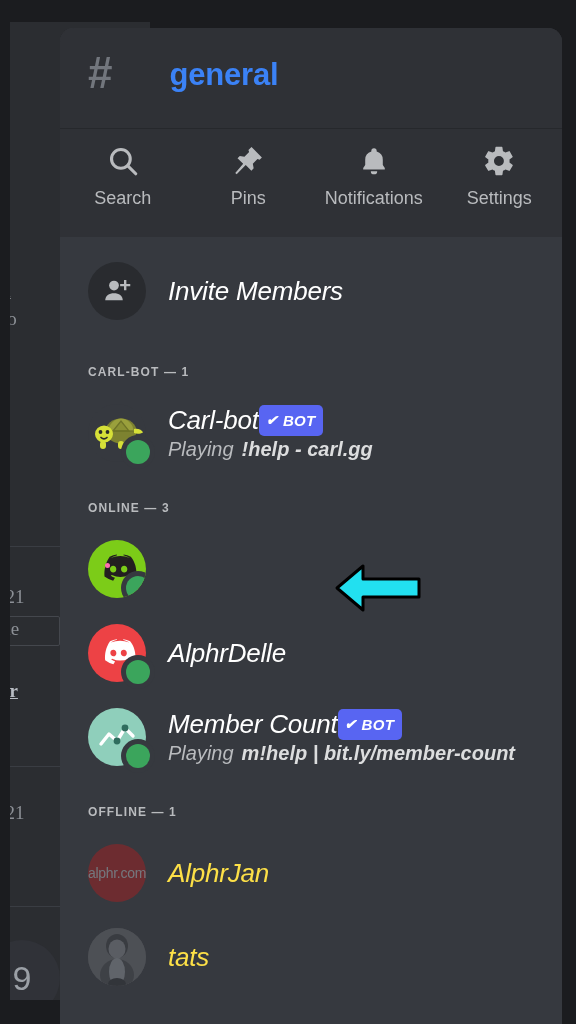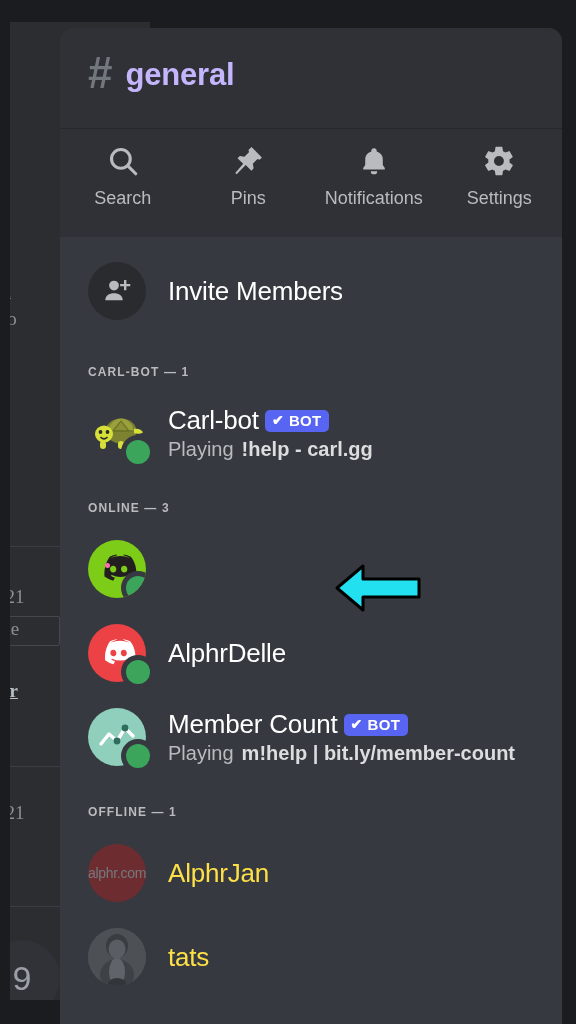--- a/index.html
+++ b/index.html
@@ -42,21 +42,21 @@
 
   
   .chan-header{
     height:100px; background:#2f3136;
     display:flex; align-items:center; padding:0 0 6px 28px;
   }
   .hash{
     color:#72767d; font-size:44px; font-weight:700; line-height:1;
     margin-right:14px; letter-spacing:-1px; margin-top:-4px;
   }
-  .chan-name{ color:#c4b5fd; font-size:31px; font-weight:700; letter-spacing:-.2px; }
+  .chan-name{ color:#3b82f6; font-size:31px; font-weight:700; letter-spacing:-.2px;margin-left:44px; }
 
   .hdr-divider{ height:1px; background:#26282c; }
 
   
   .actions{
     height:108px; background:#2f3136;
     display:flex; align-items:flex-start; padding-top:14px;
   }
   .action{
     flex:1; display:flex; flex-direction:column; align-items:center; gap:9px;
@@ -80,22 +80,22 @@
     flex:none; margin-right:22px;
   }
 
   .status-dot{
     position:absolute; right:-4px; bottom:-2px;
     width:24px; height:24px; border-radius:50%;
     background:#3ba55c;
     box-shadow:0 0 0 5px #36393f;
   }
 
-  .names{ display:flex; flex-direction:column; justify-content:center; gap:2px; min-width:0; }
-  .name-line{ display:flex; align-items:center; gap:6px; }
+  .names{ display:flex; flex-direction:column; justify-content:center; gap:2px; min-width:0;font-style:italic; }
+  .name-line{ display:flex; gap:0; }
   .uname{ color:#ffffff; font-size:26px; font-weight:400; letter-spacing:-.2px; white-space:nowrap; }
   .uname.invite-lbl{ font-size:26px; }
   .uname.offline{ color:#fde047; }
 
   .bot-badge{
     display:inline-flex; align-items:center; gap:5px;
     background:#5865f2; color:#fff;
     border-radius:5px; padding:3px 8px 4px 7px;
     font-size:15px; font-weight:700; letter-spacing:.3px;
     line-height:1;

